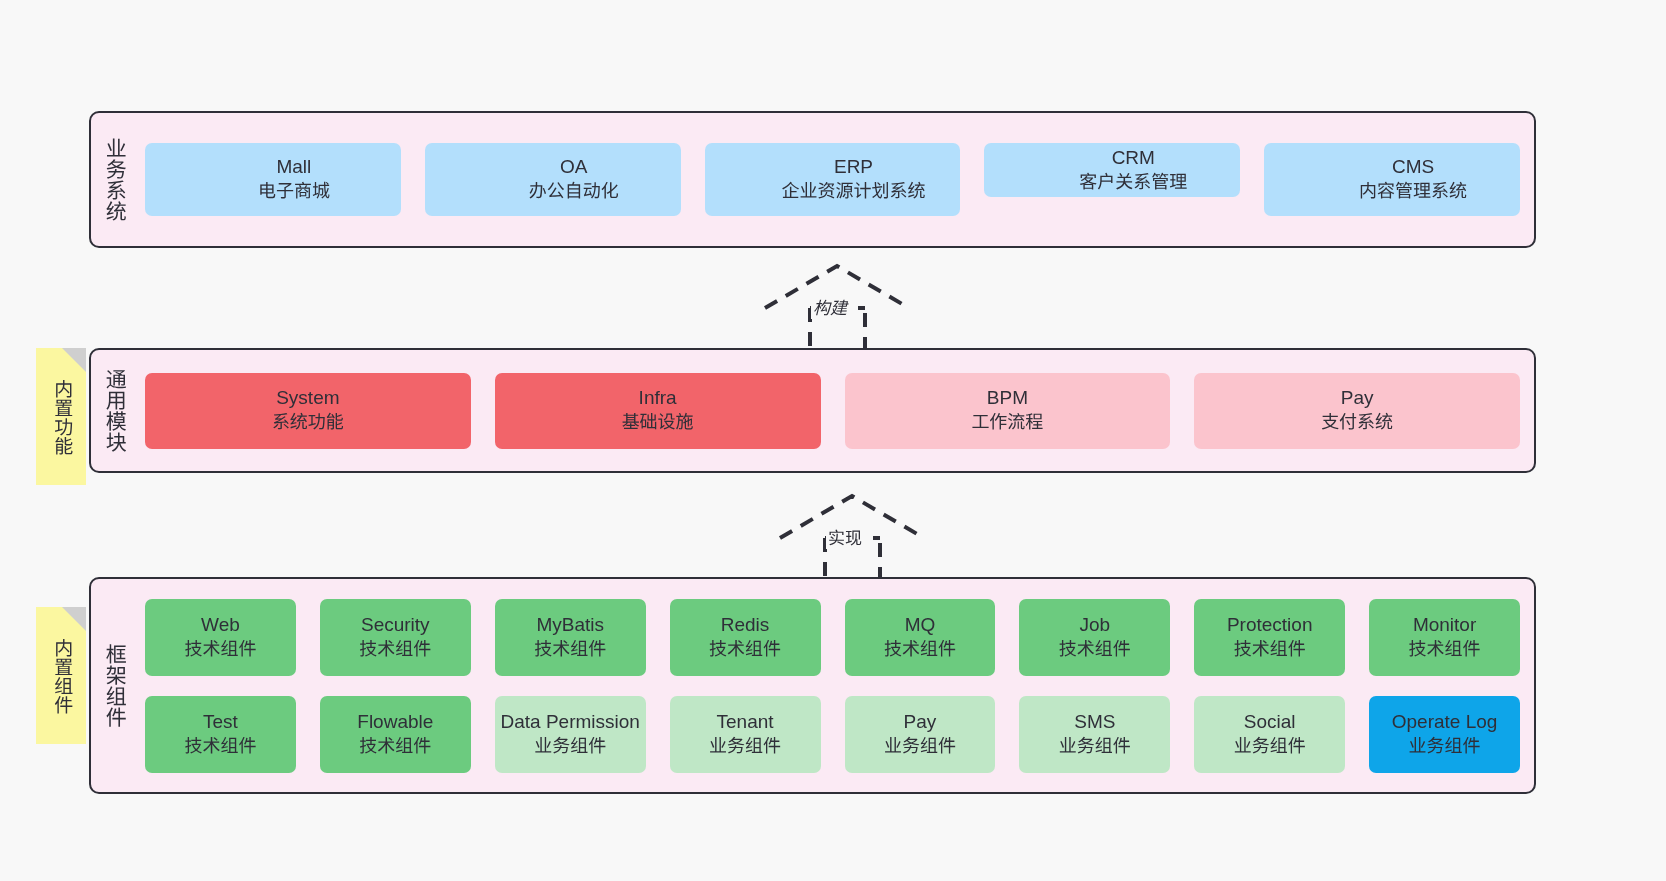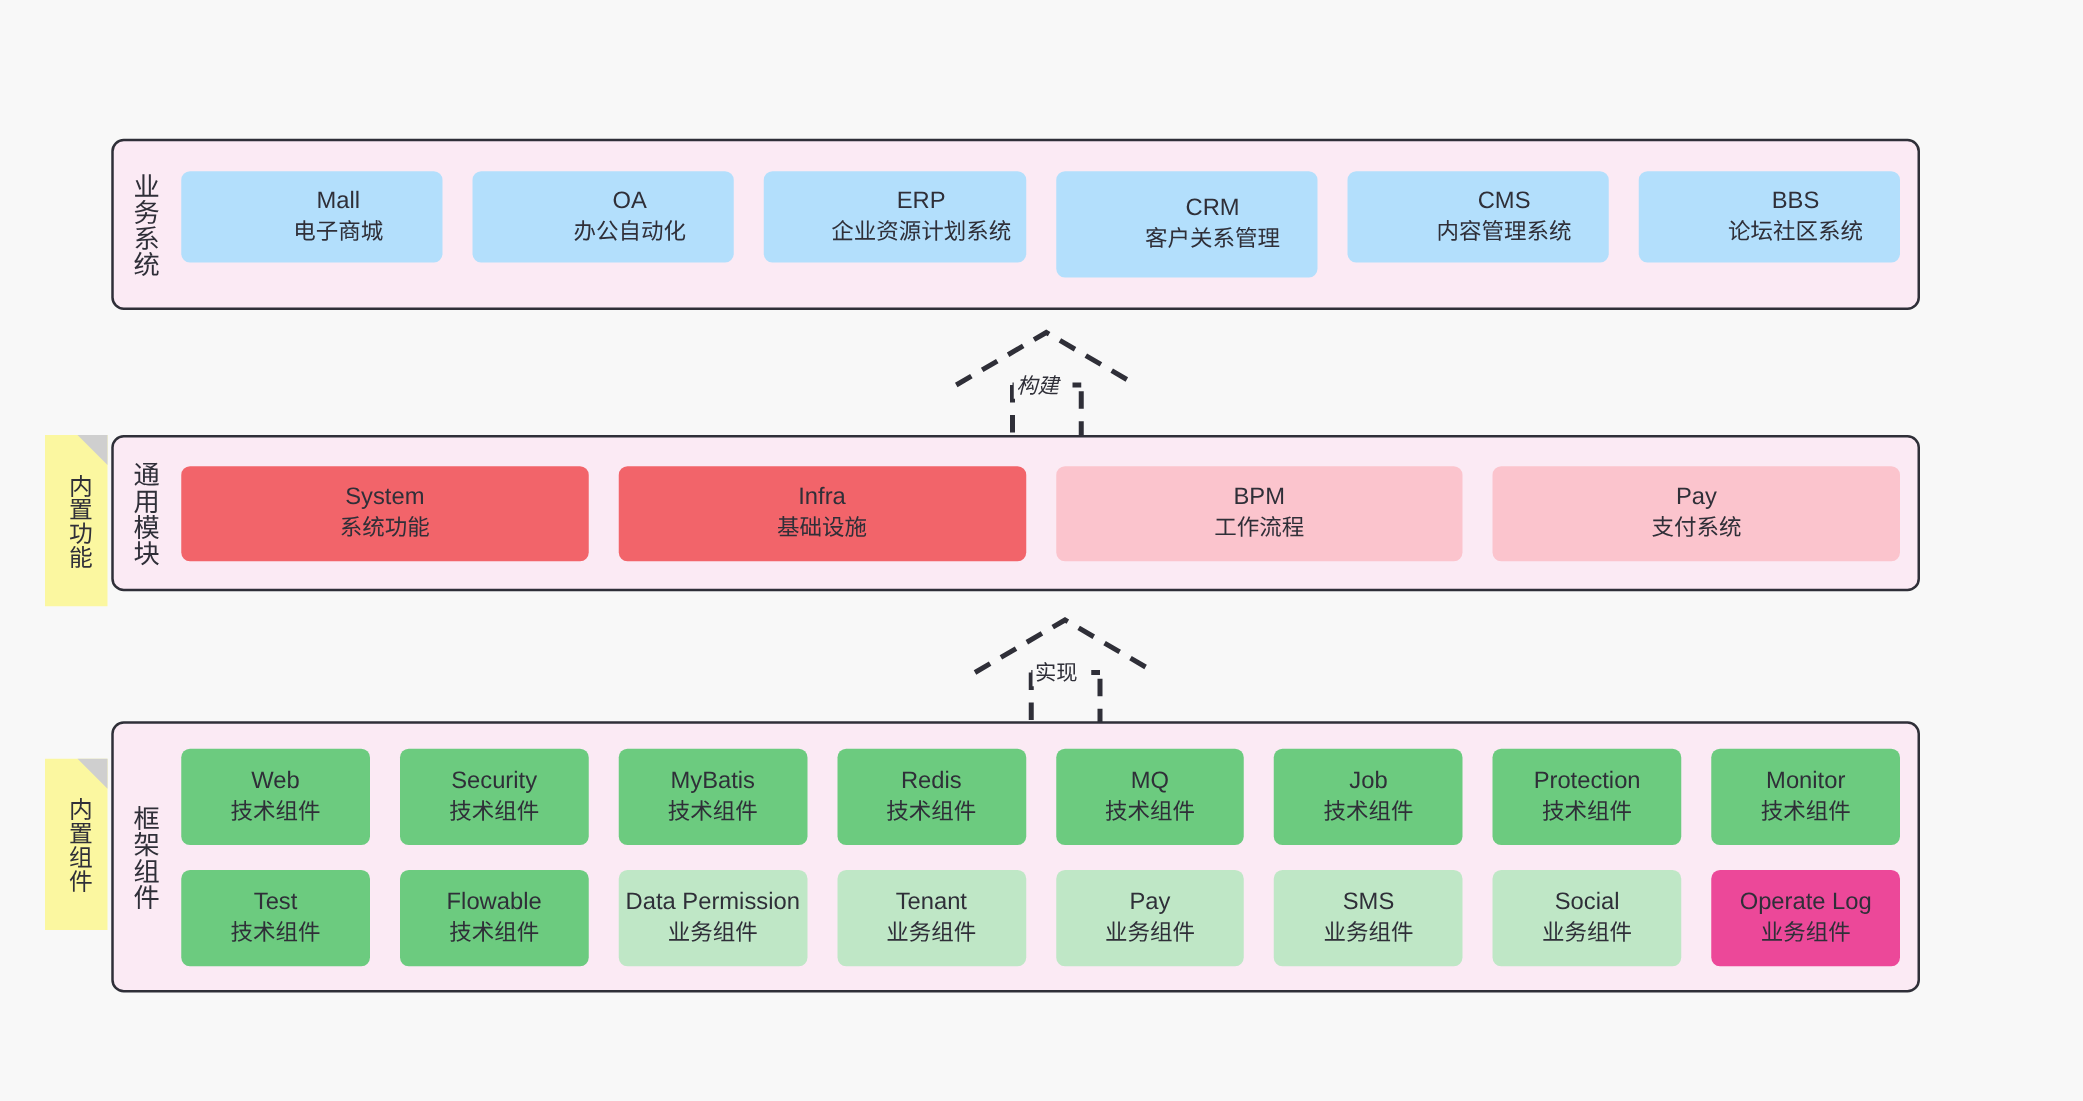--- a/index.html
+++ b/index.html
@@ -139,31 +139,27 @@
         <span class="cn">电子商城</span>
       </div>
       <div class="card c-blue" style="height: 73px; background: rgb(179, 223, 252);">
         <span class="en">OA</span>
         <span class="cn">办公自动化</span>
       </div>
       <div class="card c-blue" style="height: 73px; background: rgb(179, 223, 252);">
         <span class="en">ERP</span>
         <span class="cn">企业资源计划系统</span>
       </div>
-      <div class="card c-blue" style="height: 85px; background: rgb(179, 223, 252);">
+      <div class="card c-blue" style="height: 54px; background: rgb(179, 223, 252);">
         <span class="en">CRM</span>
         <span class="cn">客户关系管理</span>
       </div>
       <div class="card c-blue" style="height: 73px; background: rgb(179, 223, 252);">
         <span class="en">CMS</span>
         <span class="cn">内容管理系统</span>
-      </div>
-      <div class="card c-blue" style="height: 73px; background: rgb(179, 223, 252);">
-        <span class="en">BBS</span>
-        <span class="cn">论坛社区系统</span>
       </div>
     </div>
   </div>
 </div>
 
 <div class="arrow" style="left:755px; top:258px; width:165px; height:90px;">
   <svg width="165" height="90" viewBox="0 0 165 90" xmlns="http://www.w3.org/2000/svg">
 
     <polyline points="10,50 82,8 154,50" fill="none" stroke="#2f2f38" stroke-width="4" stroke-dasharray="14,10" stroke-linecap="butt"></polyline>
 
@@ -277,20 +273,20 @@
         <span class="cn">业务组件</span>
       </div>
       <div class="card c-lightgreen" style="height: 77px; background: rgb(191, 231, 198);">
         <span class="en">SMS</span>
         <span class="cn">业务组件</span>
       </div>
       <div class="card c-lightgreen" style="height: 77px; background: rgb(191, 231, 198);">
         <span class="en">Social</span>
         <span class="cn">业务组件</span>
       </div>
-      <div class="card c-lightgreen" style="height: 77px; background: #ec4899;">
+      <div class="card c-lightgreen" style="height: 77px; background: #0ea5e9;">
         <span class="en">Operate Log</span>
         <span class="cn">业务组件</span>
       </div>
     </div>
 
   </div>
 </div>
 
 </body></html>

